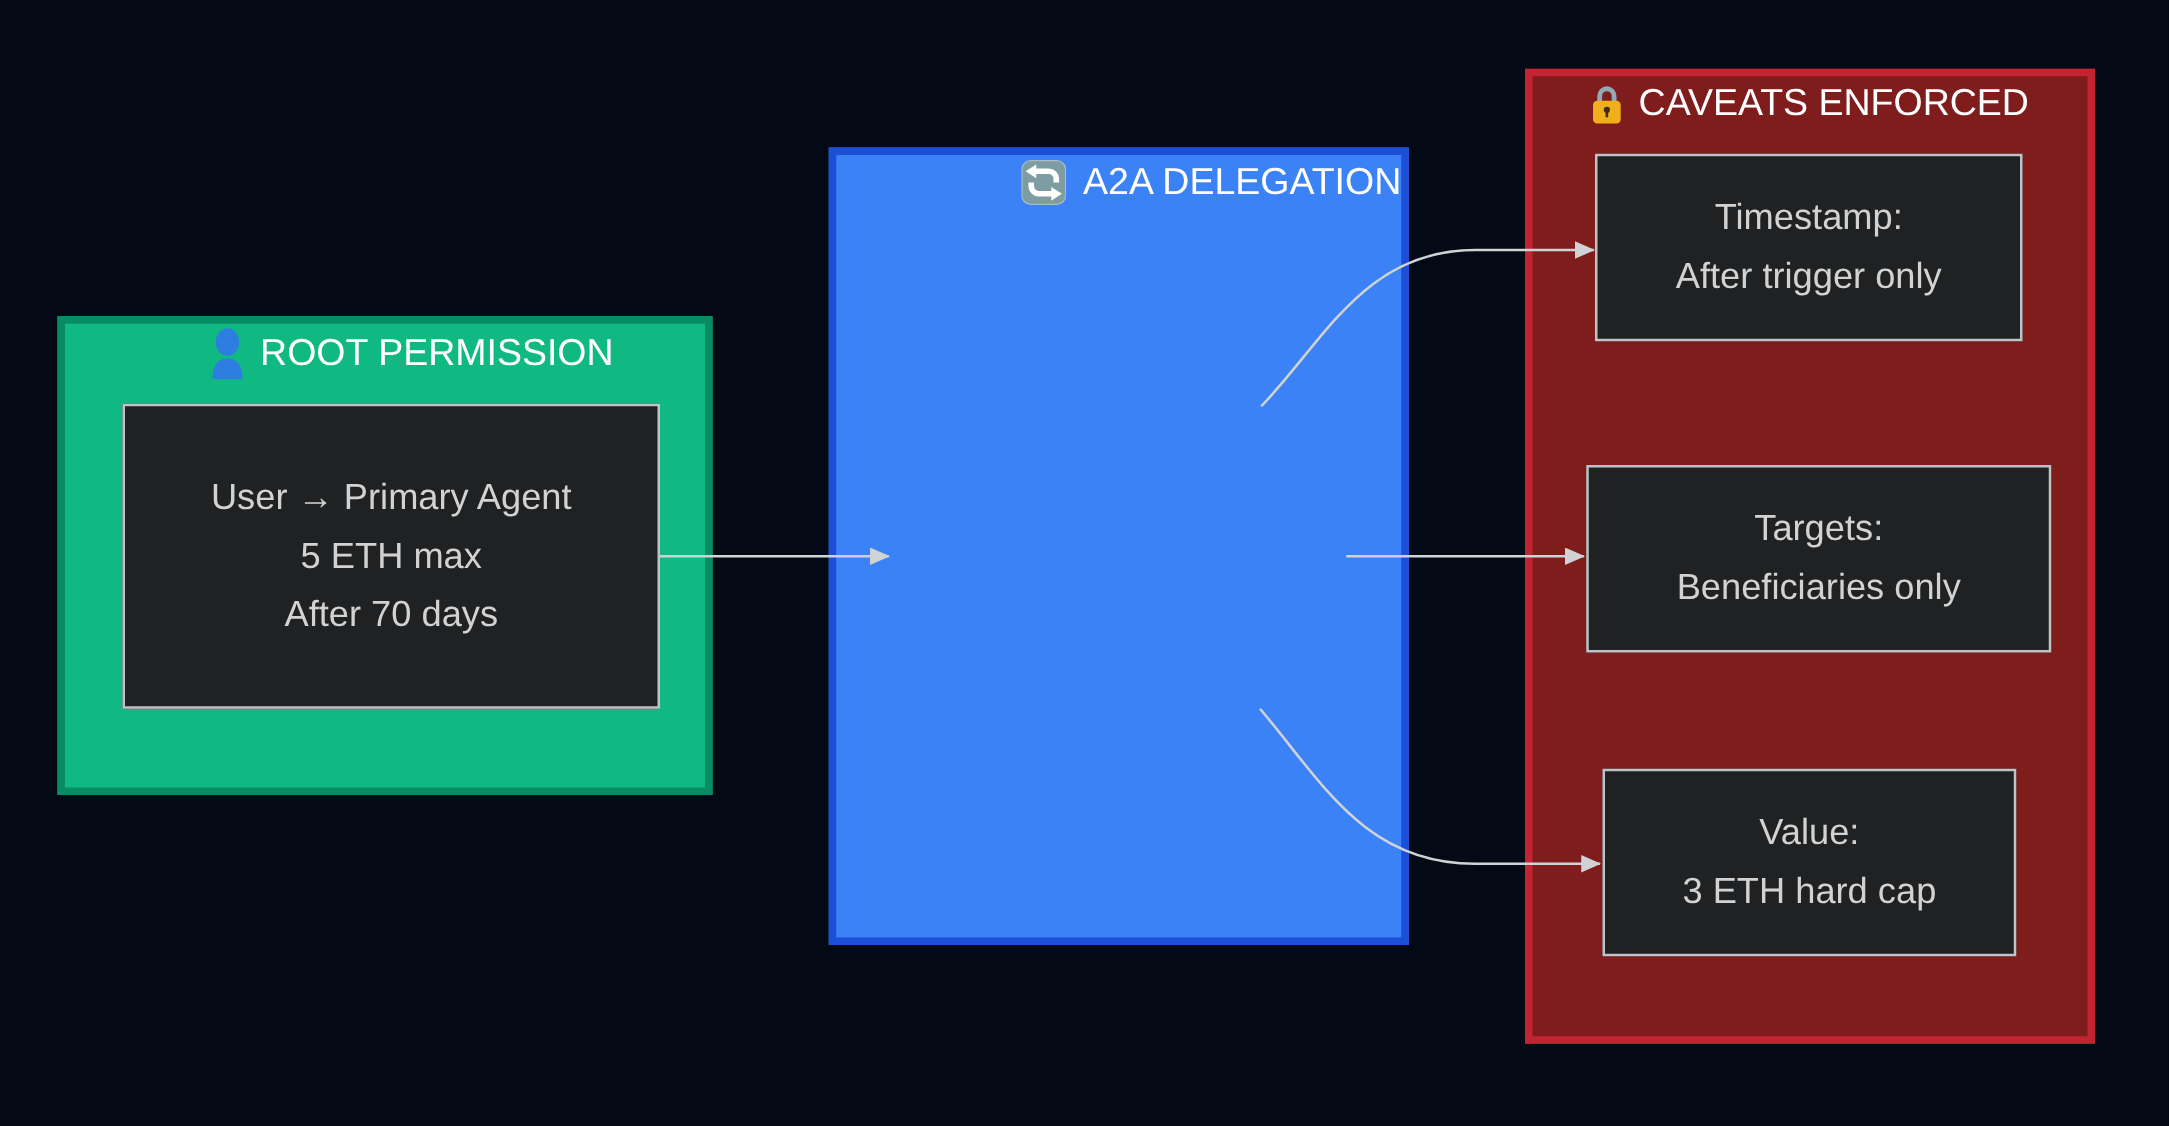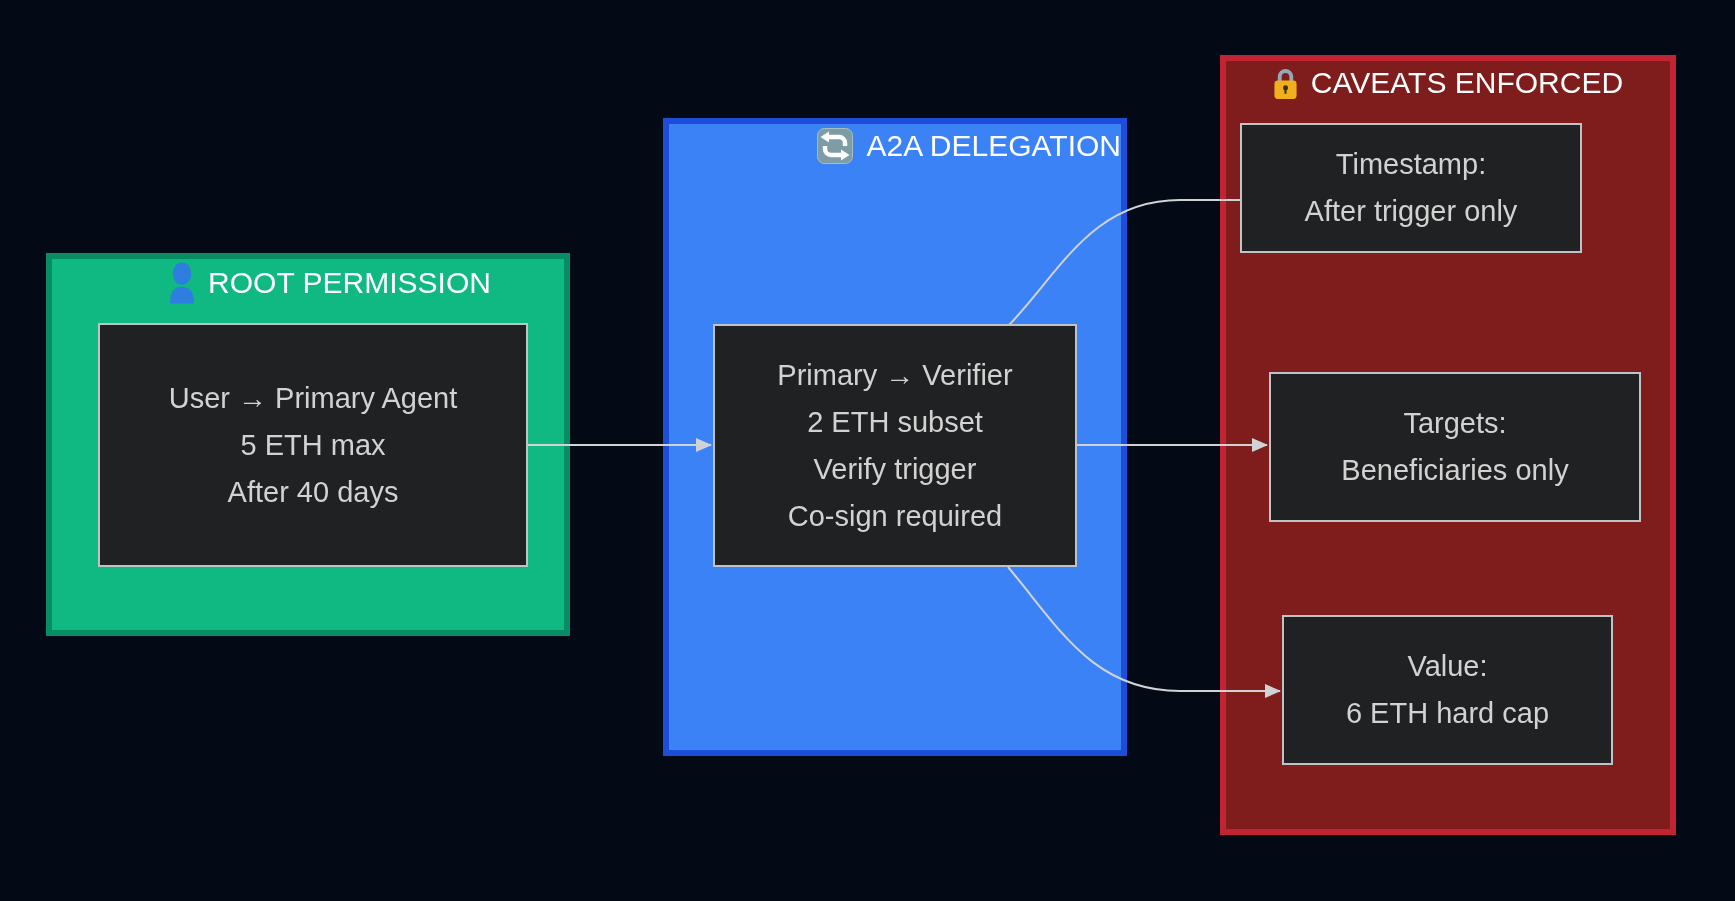--- a/index.html
+++ b/index.html
@@ -71,21 +71,21 @@
     justify-content: center;
     text-align: center;
     color: #d2d2d2;
     font-size: 29px;
     line-height: 47px;
     z-index: 10;
     white-space: nowrap;
   }
   .node-root      { left: 98px;   top: 323px; width: 430px; height: 244px; }
   .node-a2a       { left: 713px;  top: 324px; width: 364px; height: 243px; }
-  .node-timestamp { left: 1240px; top: 123px; width: 342px; height: 130px; }
+  .node-timestamp { left: 1276px; top: 123px; width: 342px; height: 150px; }
   .node-targets   { left: 1269px; top: 372px; width: 372px; height: 150px; }
   .node-value     { left: 1282px; top: 615px; width: 331px; height: 150px; text-align: right; }
 </style>
 </head>
 <body>
 
 <div class="canvas">
 
   <section class="panel panel-root">
     <div class="panel-title">
@@ -138,38 +138,32 @@
       <path d="M 520 445 L 711 445" marker-end="url(#arrowhead)"></path>
       <path d="M 1009 325 C 1060 272 1092 200 1180 200 L 1275 200" marker-end="url(#arrowhead)"></path>
       <path d="M 1077 445 L 1267 445" marker-end="url(#arrowhead)"></path>
       <path d="M 1008 567 C 1058 626 1092 691 1180 691 L 1280 691" marker-end="url(#arrowhead)"></path>
     </g>
   </svg>
 
   <div class="node node-root">
     <div>User → Primary Agent</div>
     <div>5 ETH max</div>
-    <div>After 40 days</div>
+    <div>After 70 days</div>
   </div>
 
-  <div class="node node-a2a">
-    <div>Primary → Verifier</div>
-    <div>2 ETH subset</div>
-    <div>Verify trigger</div>
-    <div>Co-sign required</div>
-  </div>
 
   <div class="node node-timestamp">
     <div>Timestamp:</div>
     <div>After trigger only</div>
   </div>
 
   <div class="node node-targets">
     <div>Targets:</div>
     <div>Beneficiaries only</div>
   </div>
 
   <div class="node node-value">
     <div>Value:</div>
-    <div>6 ETH hard cap</div>
+    <div>3 ETH hard cap</div>
   </div>
 
 </div>
 
 </body></html>

